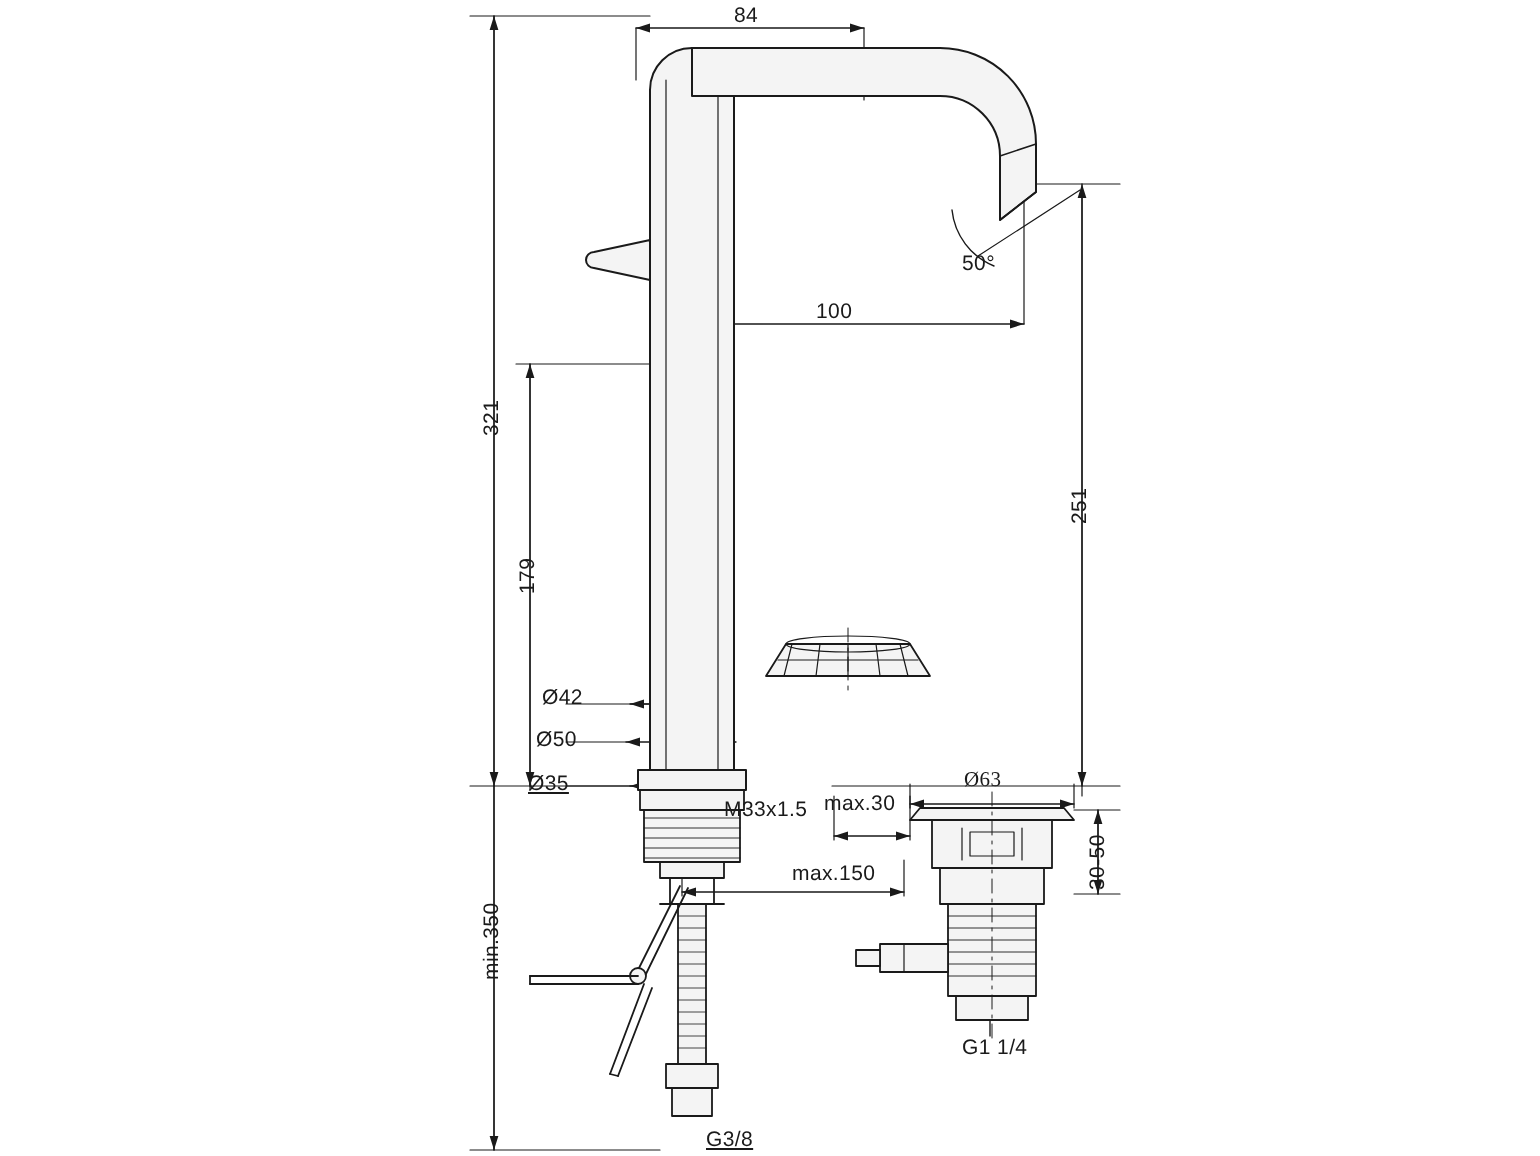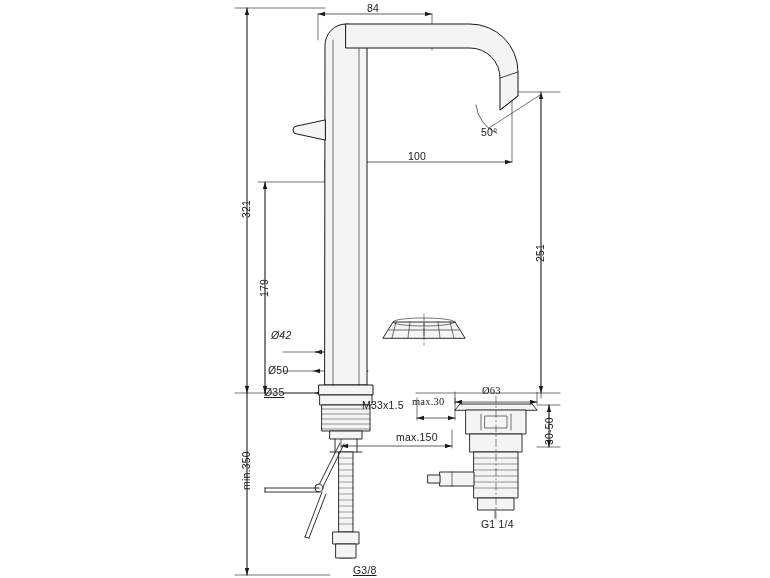--- a/index.html
+++ b/index.html
@@ -269,25 +269,25 @@
   <div class="dim-label" style="left:367px;top:2px;">84</div>
   <div class="dim-label" style="left:408px;top:150px;">100</div>
   <div class="dim-label" style="left:481px;top:126px;">50°</div>
 
   <div class="dim-label rot" style="left:240px;top:218px;transform:rotate(-90deg);">321</div>
   <div class="dim-label rot" style="left:258px;top:297px;transform:rotate(-90deg);">179</div>
   <div class="dim-label rot" style="left:534px;top:262px;transform:rotate(-90deg);">251</div>
   <div class="dim-label rot" style="left:240px;top:490px;transform:rotate(-90deg);">min.350</div>
   <div class="dim-label rot" style="left:543px;top:445px;transform:rotate(-90deg);">30-50</div>
 
-  <div class="dim-label" style="left:271px;top:329px;font-style:italic;">Ø42</div>
+  <div class="dim-label" style="left:271px;top:343px;">Ø42</div>
   <div class="dim-label" style="left:268px;top:364px;">Ø50</div>
   <div class="dim-label" style="left:264px;top:386px;text-decoration:underline;">Ø35</div>
 
   <div class="dim-label" style="left:362px;top:399px;">M33x1.5</div>
-  <div class="dim-label" style="left:412px;top:396px;font-family:Liberation Serif, serif;">max.30</div>
+  <div class="dim-label" style="left:412px;top:396px;">max.30</div>
   <div class="dim-label" style="left:396px;top:431px;">max.150</div>
 
   <div class="dim-label" style="left:482px;top:385px;font-family:Liberation Serif, serif;">Ø63</div>
   <div class="dim-label" style="left:481px;top:518px;">G1 1/4</div>
   <div class="dim-label" style="left:353px;top:564px;text-decoration:underline;">G3/8</div>
 
 </div>
 
 </body></html>

